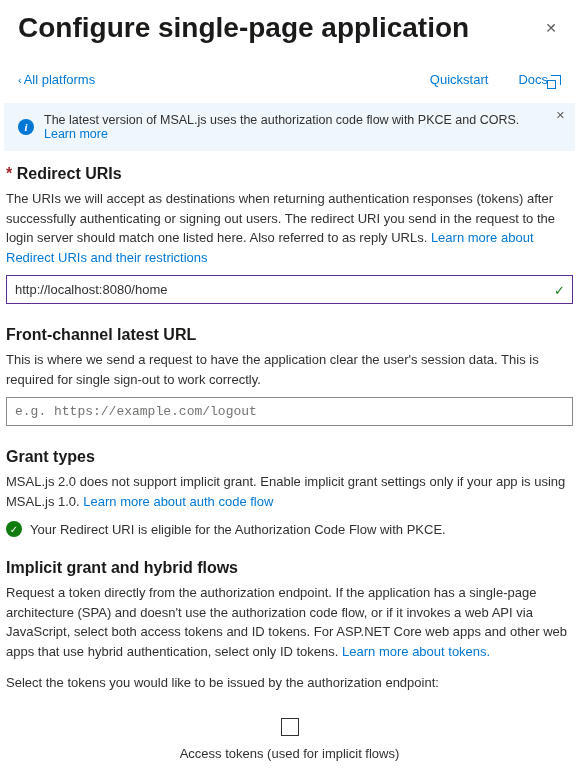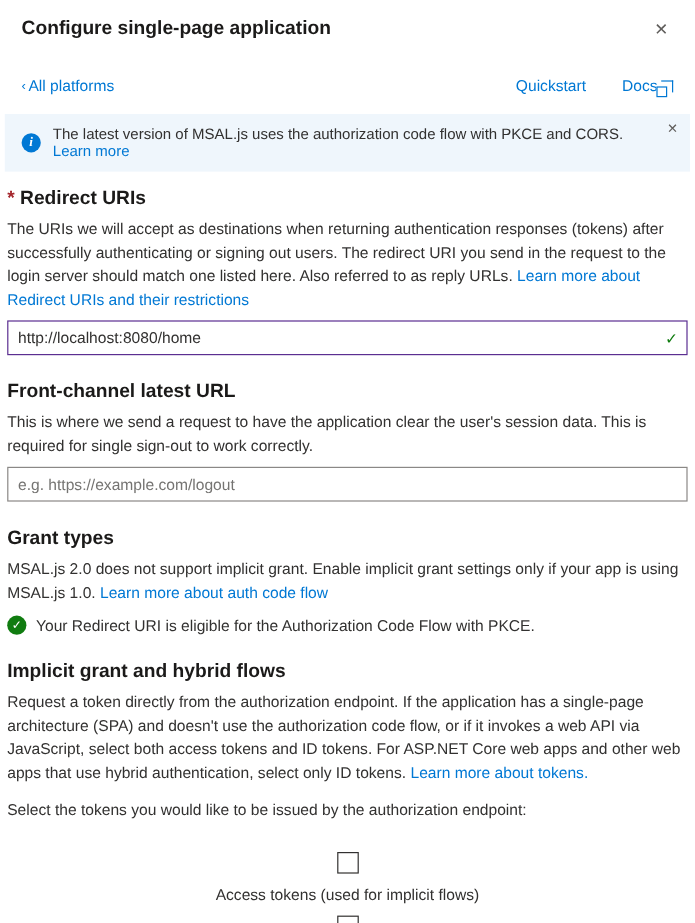--- a/index.html
+++ b/index.html
@@ -11,21 +11,21 @@
       width: 579px;
       padding: 0;
     }
     .header {
       display: flex;
       align-items: center;
       justify-content: space-between;
       padding: 12px 18px 8px 18px;
     }
     .page-title {
-      font-size: 16px;
+      font-size: 28px;
       font-weight: 600;
       color: #1b1a19;
     }
     .close-x {
       font-size: 14px;
       color: #605e5c;
       cursor: pointer;
       padding: 4px;
     }
     .topbar {
@@ -120,21 +120,21 @@
       right: 8px; top: 50%;
       transform: translateY(-50%);
       color: #107c10;
       font-size: 13px;
     }
     .input-placeholder {
       width: 100%;
       border: 1px solid #8a8886;
       padding: 6px 8px;
       font-size: 13px;
-      font-family: Liberation Sans, sans-serif;
+      font-family: Liberation Mono, monospace;
       color: #323130;
     }
     .input-placeholder::placeholder { color: #757472; }
     .ok-line {
       display: flex;
       align-items: center;
       gap: 8px;
       margin-top: 10px;
       font-size: 13px;
     }

